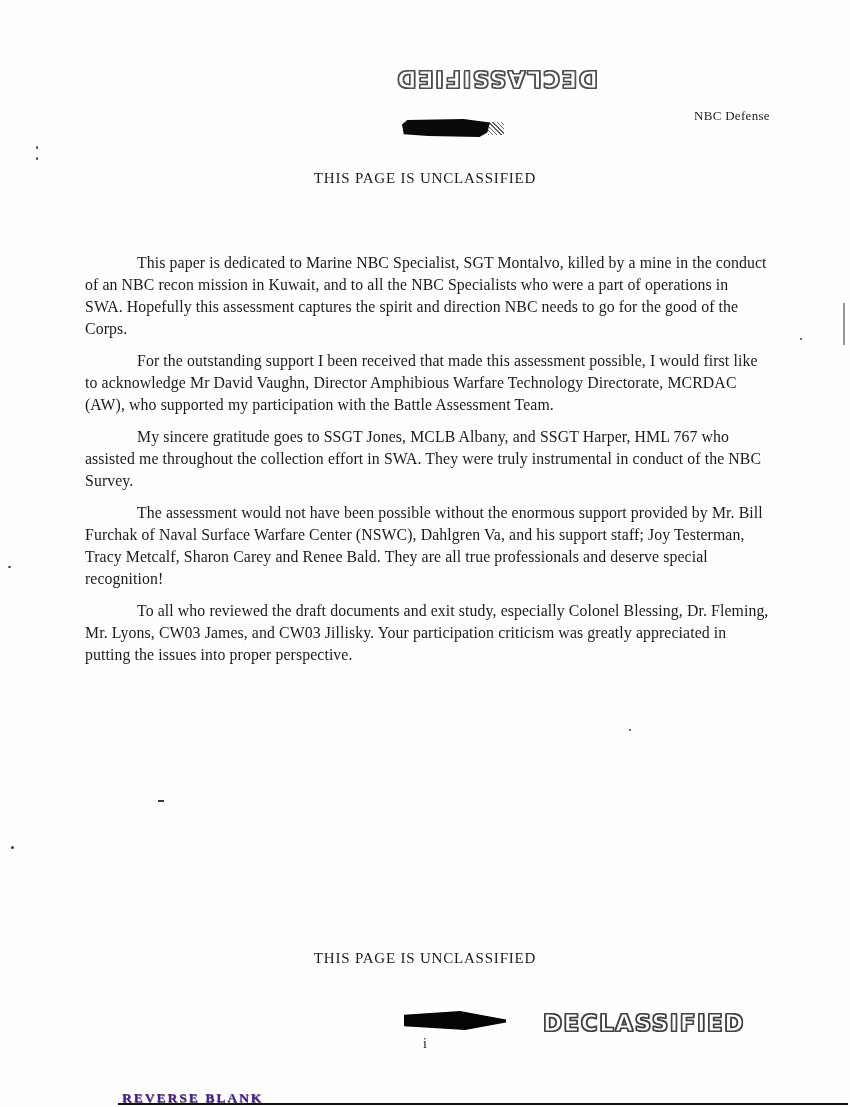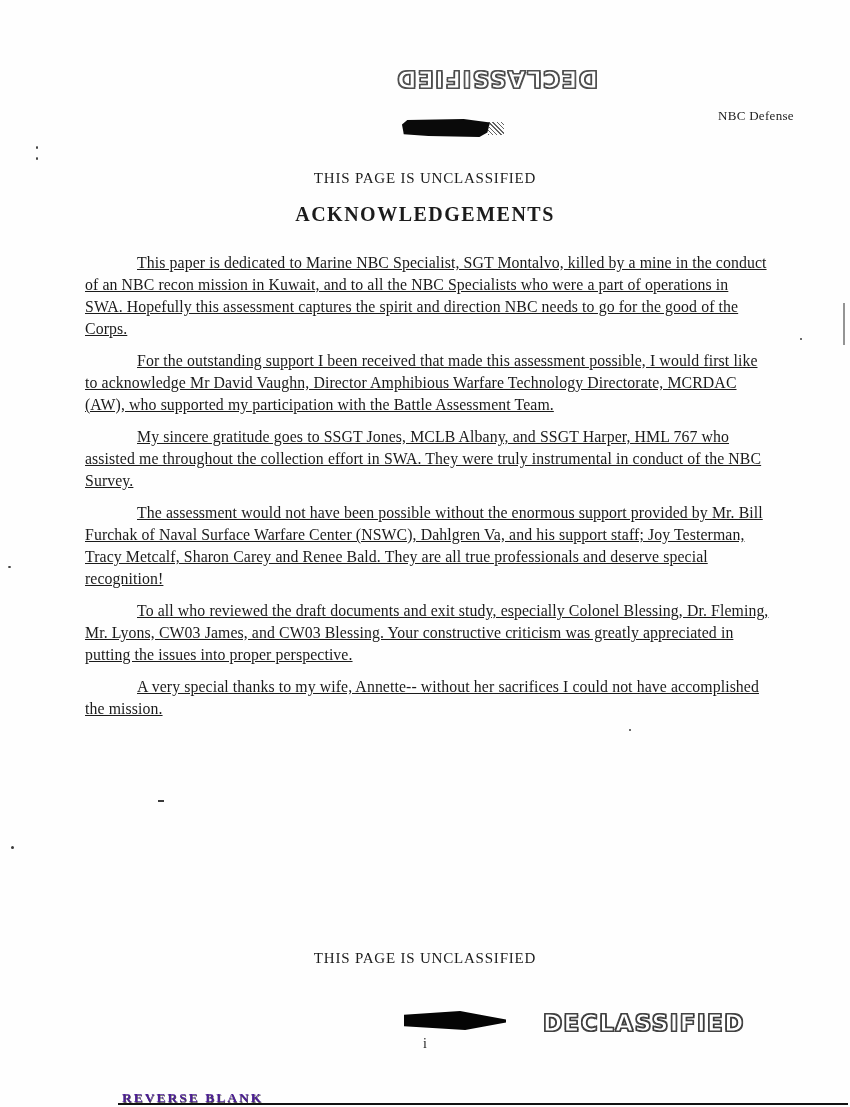--- a/index.html
+++ b/index.html
@@ -68,21 +68,20 @@
     clip-path: polygon(0% 20%, 55% 0%, 100% 45%, 100% 60%, 60% 100%, 0% 80%);
   }
 
   
   .corner-label {
     position: absolute;
     top: 108px;
     left: 694px;
     font-size: 13px;
     letter-spacing: 0.3px;
-    margin-left: 24px;
   }
   .class-top {
     position: absolute;
     top: 170px;
     left: 0;
     width: 100%;
     text-align: center;
     font-size: 15px;
     letter-spacing: 0.8px;
   }
@@ -138,21 +137,20 @@
     top: 252px;
     left: 85px;
     width: 684px;
     font-size: 15.8px;
     line-height: 22px;
     letter-spacing: 0.1px;
   }
   .body-text p {
     margin: 0 0 10px 0;
     text-indent: 52px;
-    text-decoration: underline;
   }
 
   
   .speck {
     position: absolute;
     background: #3a3a3a;
     border-radius: 50%;
   }
   .scan-line-right {
     position: absolute;
@@ -171,29 +169,27 @@
 
   <div class="stamp stamp-top">DECLASSIFIED</div>
 
   <div class="corner-label">NBC Defense</div>
 
   <div class="redaction-top"></div>
   <div class="redaction-top-speckle"></div>
 
   <div class="class-top">THIS PAGE IS UNCLASSIFIED</div>
 
-  <div class="doc-title">ACKNOWLEDGEMENTS</div>
 
   <div class="body-text">
     <p>This paper is dedicated to Marine NBC Specialist, SGT Montalvo, killed by a mine in the conduct of an NBC recon mission in Kuwait, and to all the NBC Specialists who were a part of operations in SWA.  Hopefully this assessment captures the spirit and direction NBC needs to go for the good of the Corps.</p>
     <p>For the outstanding support I been received that made this assessment possible, I would first like to acknowledge Mr David Vaughn, Director Amphibious Warfare Technology Directorate, MCRDAC (AW), who supported my participation with the Battle Assessment Team.</p>
     <p>My sincere gratitude goes to SSGT Jones, MCLB Albany, and SSGT Harper, HML 767 who assisted me throughout the collection effort in SWA.  They were truly instrumental in conduct of the NBC Survey.</p>
     <p>The assessment would not have been possible without the enormous support provided by Mr. Bill Furchak of Naval Surface Warfare Center (NSWC), Dahlgren Va, and his support staff; Joy Testerman, Tracy Metcalf, Sharon Carey and Renee Bald.  They are all true professionals and deserve special recognition!</p>
-    <p>To all who reviewed the draft documents and exit study, especially Colonel Blessing, Dr. Fleming, Mr. Lyons, CW03 James, and CW03 Blessing.  Your constructive criticism was greatly appreciated in putting the issues into proper perspective.</p>
-    <p>A very special thanks to my wife, Annette-- without her sacrifices I could not have accomplished the mission.</p>
+    <p>To all who reviewed the draft documents and exit study, especially Colonel Blessing, Dr. Fleming, Mr. Lyons, CW03 James, and CW03 Jillisky.  Your participation criticism was greatly appreciated in putting the issues into proper perspective.</p>
   </div>
 
   <div class="class-bottom">THIS PAGE IS UNCLASSIFIED</div>
 
   <div class="redaction-bottom"></div>
   <div class="stamp stamp-bottom">DECLASSIFIED</div>
 
   <div class="page-number">i</div>
 
   <div class="footer-note">REVERSE BLANK</div>

